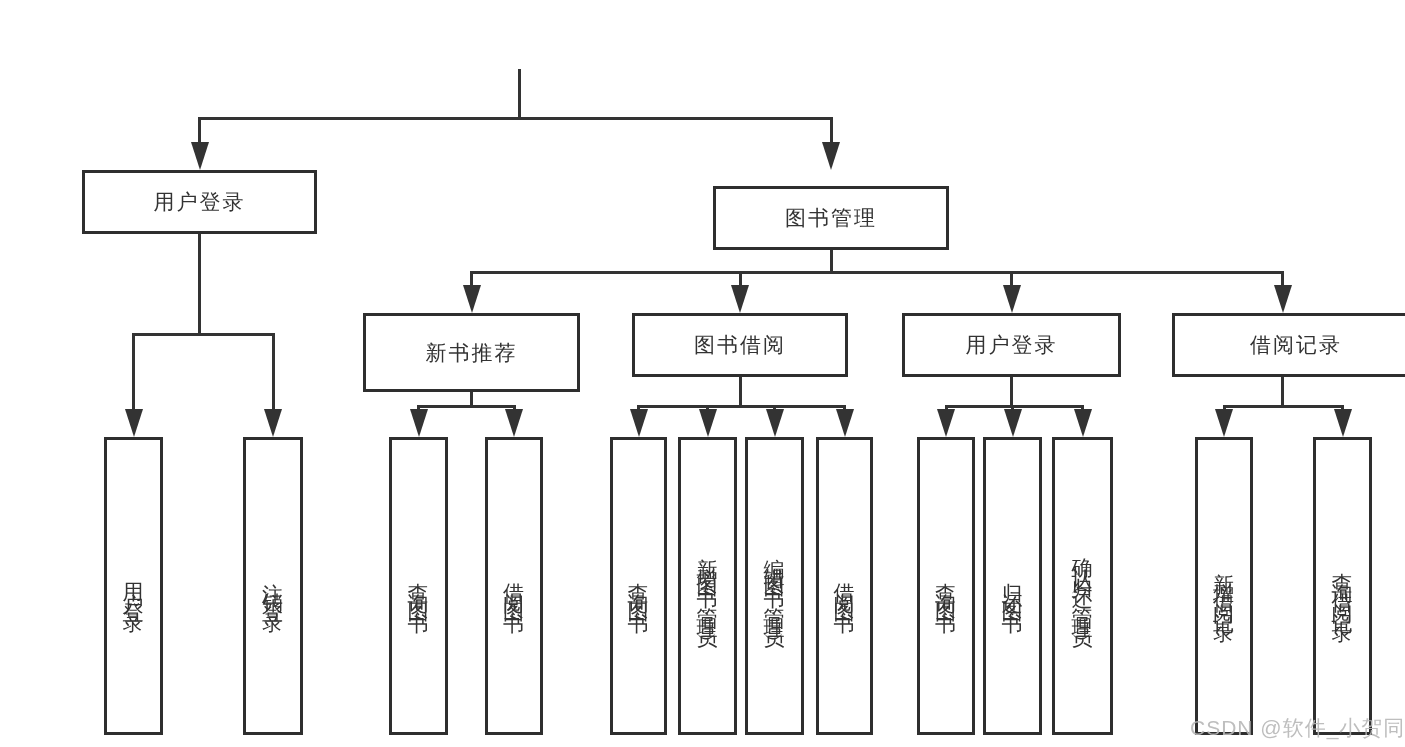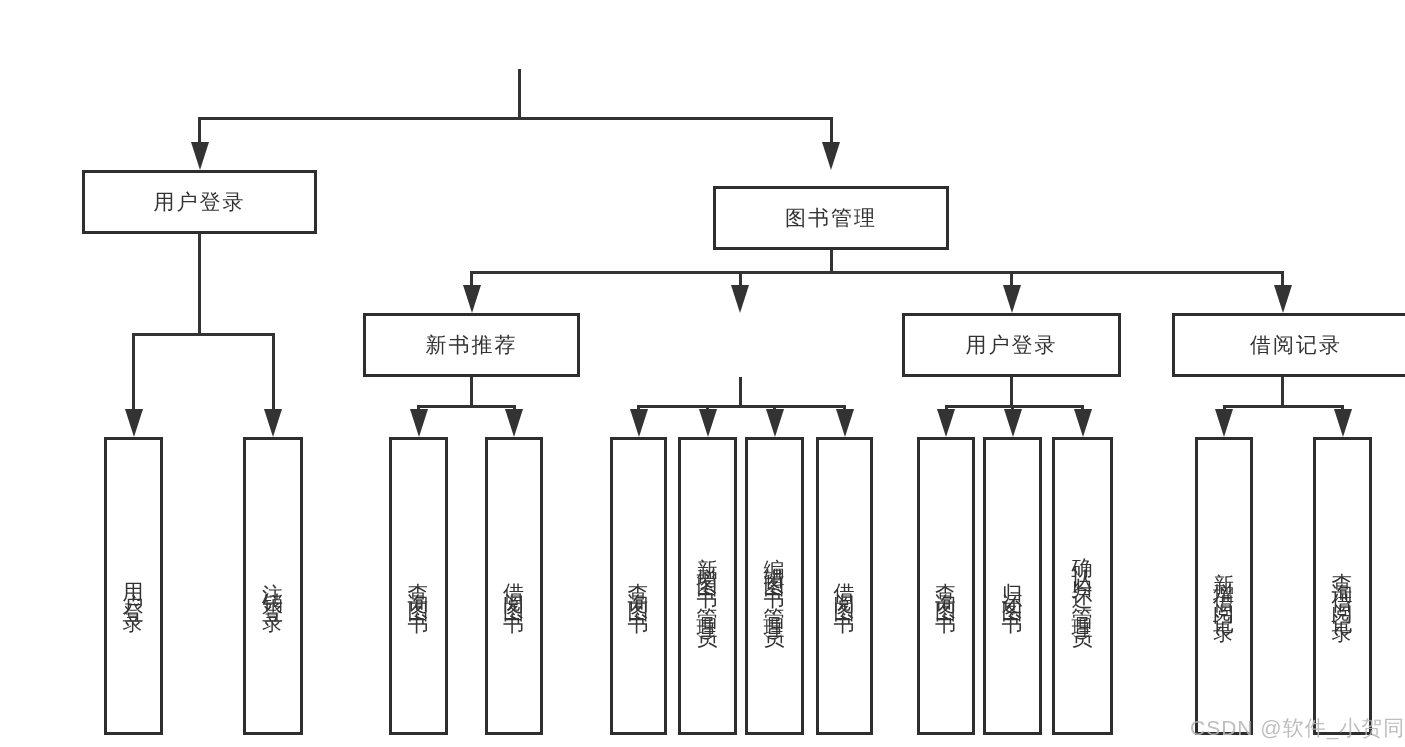--- a/index.html
+++ b/index.html
@@ -59,22 +59,25 @@
 <body>
 
 <div id="canvas">
   <div id="watermark">CSDN @软件_小贺同学</div>
     <div class="box h" style="left: 82px; top: 170px; width: 235px; height: 64px;">
       <span>用户登录</span>
     </div>
     <div class="box h" style="left: 713px; top: 170px; width: 236px; height: 64px; margin-top: 16px;">
       <span>图书管理</span>
     </div>
-    <div class="box h" style="left: 363px; top: 313px; width: 217px; height: 64px;">
+    <div class="box h" style="left: 363px; top: 313px; width: 217px; height: 79px;">
       <span>新书推荐</span>
+    </div>
+    <div class="box h" style="left: 632px; top: 313px; width: 216px; height: 64px;">
+      <span>图书借阅</span>
     </div>
     <div class="box h" style="left: 902px; top: 313px; width: 219px; height: 64px;">
       <span>用户登录</span>
     </div>
     <div class="box h" style="left: 1172px; top: 313px; width: 248px; height: 64px;">
       <span>借阅记录</span>
     </div>
     <div class="box v" style="left: 104px; top: 437px; width: 59px; height: 298px;">
       <span>用户登录</span>
     </div>

